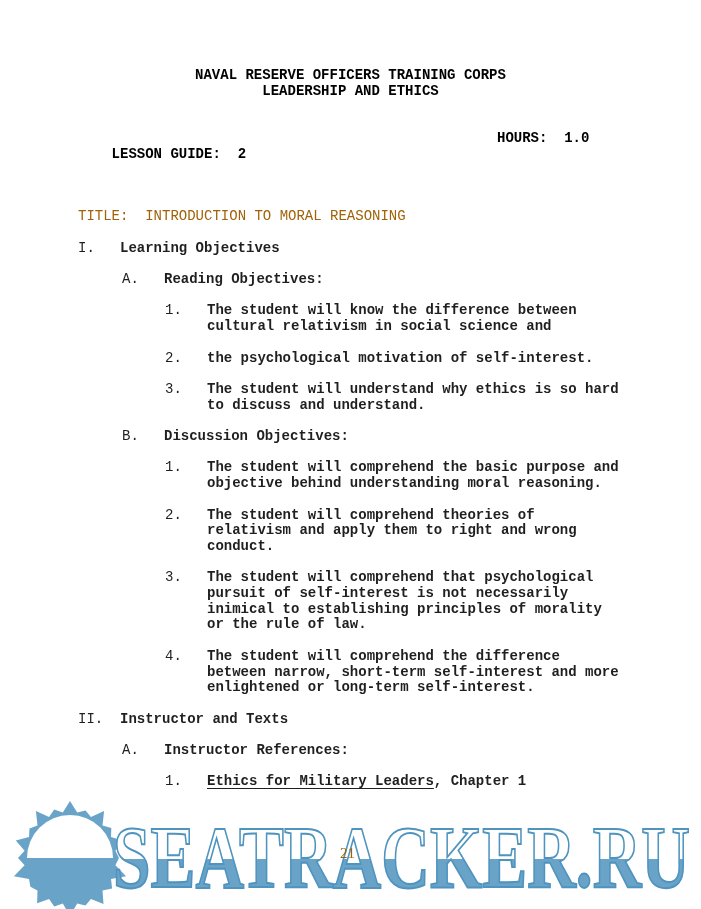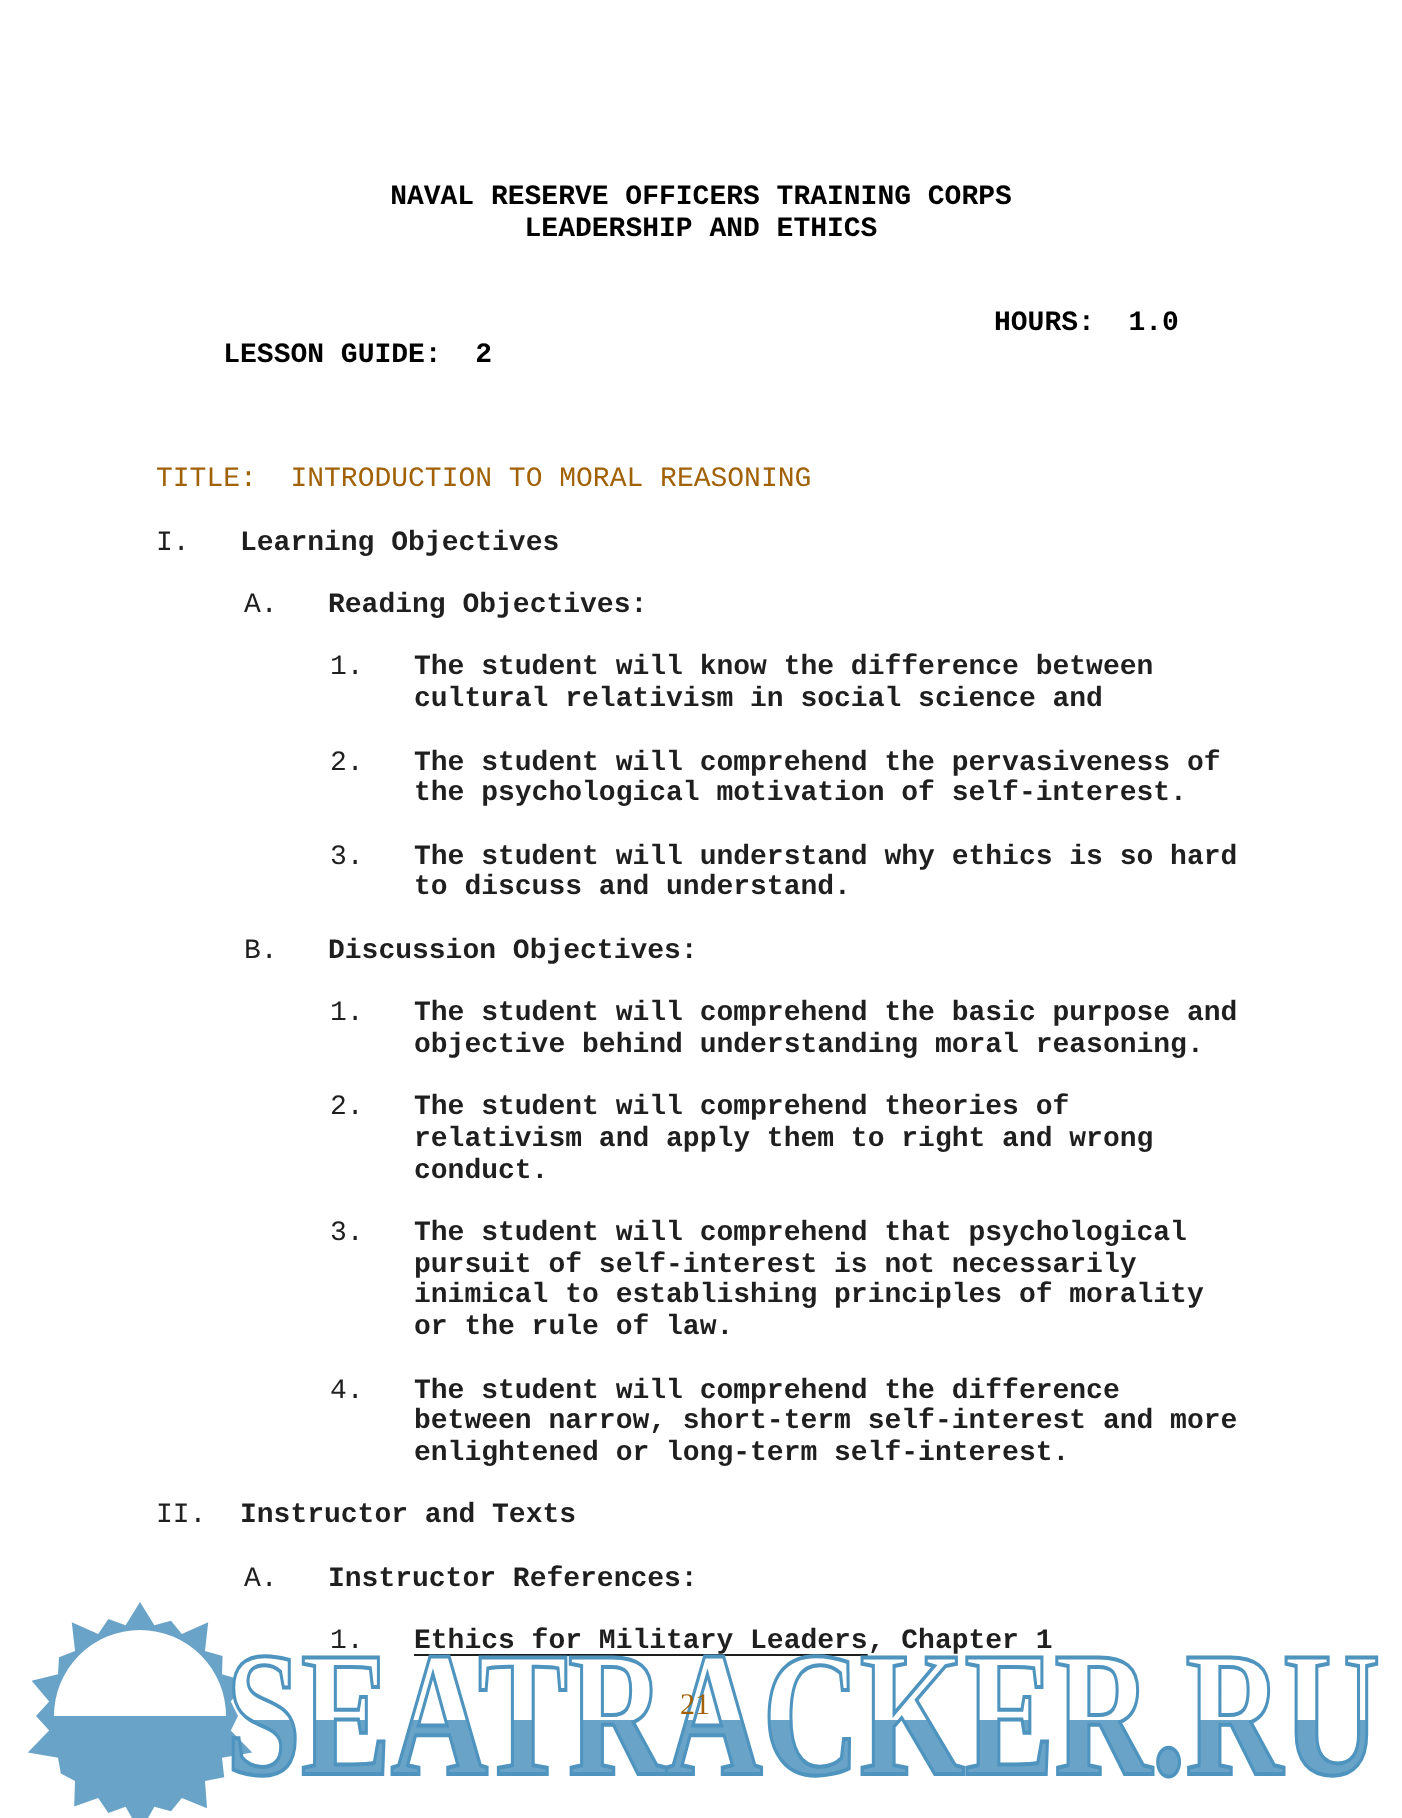--- a/index.html
+++ b/index.html
@@ -8,21 +8,21 @@
     width:701px;height:909px;
     margin:0 auto;
     background:#ffffff;
     overflow:hidden;
     font-family:"Liberation Mono","DejaVu Sans Mono",monospace;
     font-size:14px;
     line-height:15.7px;
     color:#1f1f1f;
   }
   .doc-header{
-    padding-top:92px;
+    padding-top:68px;
     text-align:center;
     font-weight:bold;
     color:#000;
   }
   .doc-header div{white-space:pre;}
   .meta-row{
     position:relative;
     margin:31.4px 0 0 78px;
     font-weight:bold;
     color:#000;
@@ -86,21 +86,20 @@
       <div class="para indent2">
         <div class="label">1.</div>
         <div class="content">
           <div class="line">The student will know the difference between</div>
           <div class="line">cultural relativism in social science and</div>
         </div>
       </div>
       <div class="para indent2">
         <div class="label">2.</div>
         <div class="content">
-          <div class="line">The student will comprehend the pervasiveness of</div>
           <div class="line">the psychological motivation of self-interest.</div>
         </div>
       </div>
       <div class="para indent2">
         <div class="label">3.</div>
         <div class="content">
           <div class="line">The student will understand why ethics is so hard</div>
           <div class="line">to discuss and understand.</div>
         </div>
       </div>

